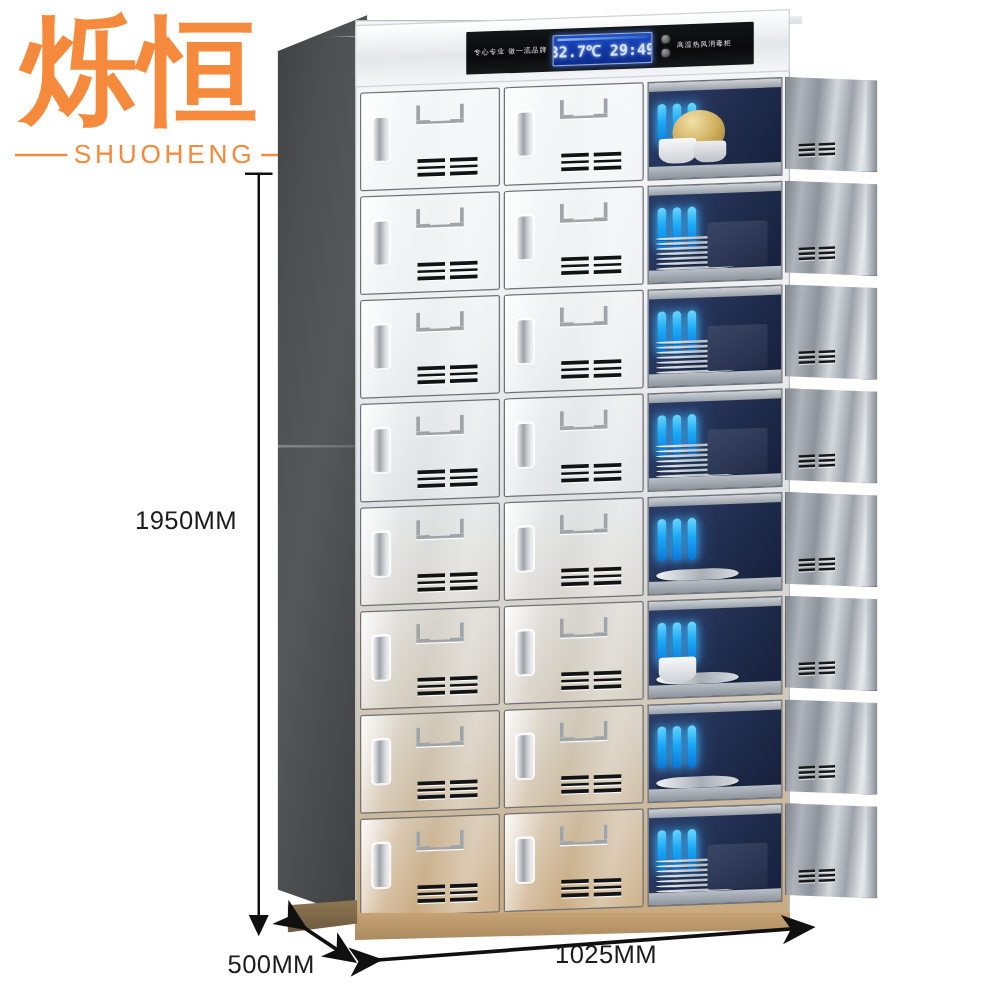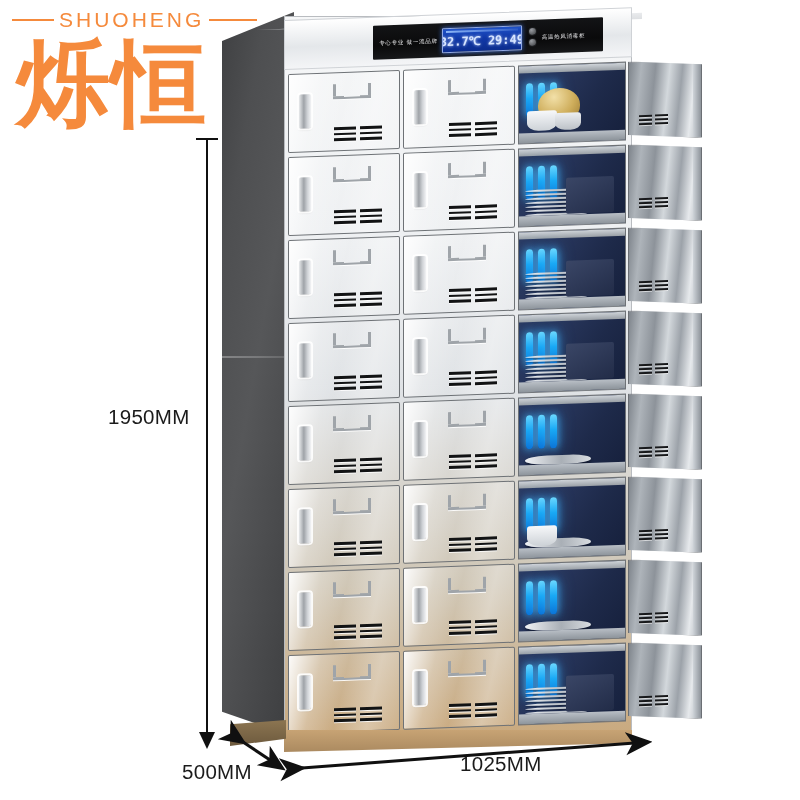--- a/index.html
+++ b/index.html
@@ -142,37 +142,37 @@
      background:linear-gradient(180deg,#c7a374,#ab8a60);
      clip-path:polygon(0 0,100% 0,100% 60%,0 100%);}
   #plinth-side{position:absolute;left:8px;top:716px;width:56px;height:26px;
      background:linear-gradient(180deg,#8c7551,#6d5a3e);
      clip-path:polygon(0 16%,100% 0,100% 72%,0 100%);}
 
   
   .dim-label{position:absolute;font-size:20.5px;color:#1b1b1b;letter-spacing:.3px;white-space:nowrap;}
   #dim-h-label{left:108px;top:405px;}
   #dim-d-label{left:182px;top:760px;}
-  #dim-w-label{left:460px;top:752px;}
+  #dim-w-label{left:444px;top:752px;}
   #dim-h-line{position:absolute;left:206px;top:140px;width:2px;height:600px;background:#101010;}
   #dim-h-arrow-dn{position:absolute;left:199px;top:732px;width:0;height:0;
      border-left:8px solid transparent;border-right:8px solid transparent;border-top:17px solid #101010;}
   #dim-h-tick{position:absolute;left:196px;top:138px;width:22px;height:2px;background:#101010;}
   svg#dim-svg{position:absolute;left:0;top:0;width:800px;height:800px;pointer-events:none;}
 </style>
 </head>
 <body>
 
 <div id="logo-block">
+  <div id="logo-mark">烁恒</div>
   <div id="logo-sub-row">
     <span class="rule l"></span>
     <span id="logo-sub">SHUOHENG</span>
     <span class="rule r"></span>
   </div>
-  <div id="logo-mark">烁恒</div>
 </div>
 
 <div id="cabinet">
 
   <div id="side-panel"></div>
   <div id="side-seam"></div>
   <div id="top-deck"></div>
   <div id="front"></div>
 
   <div id="ctrl-panel">

